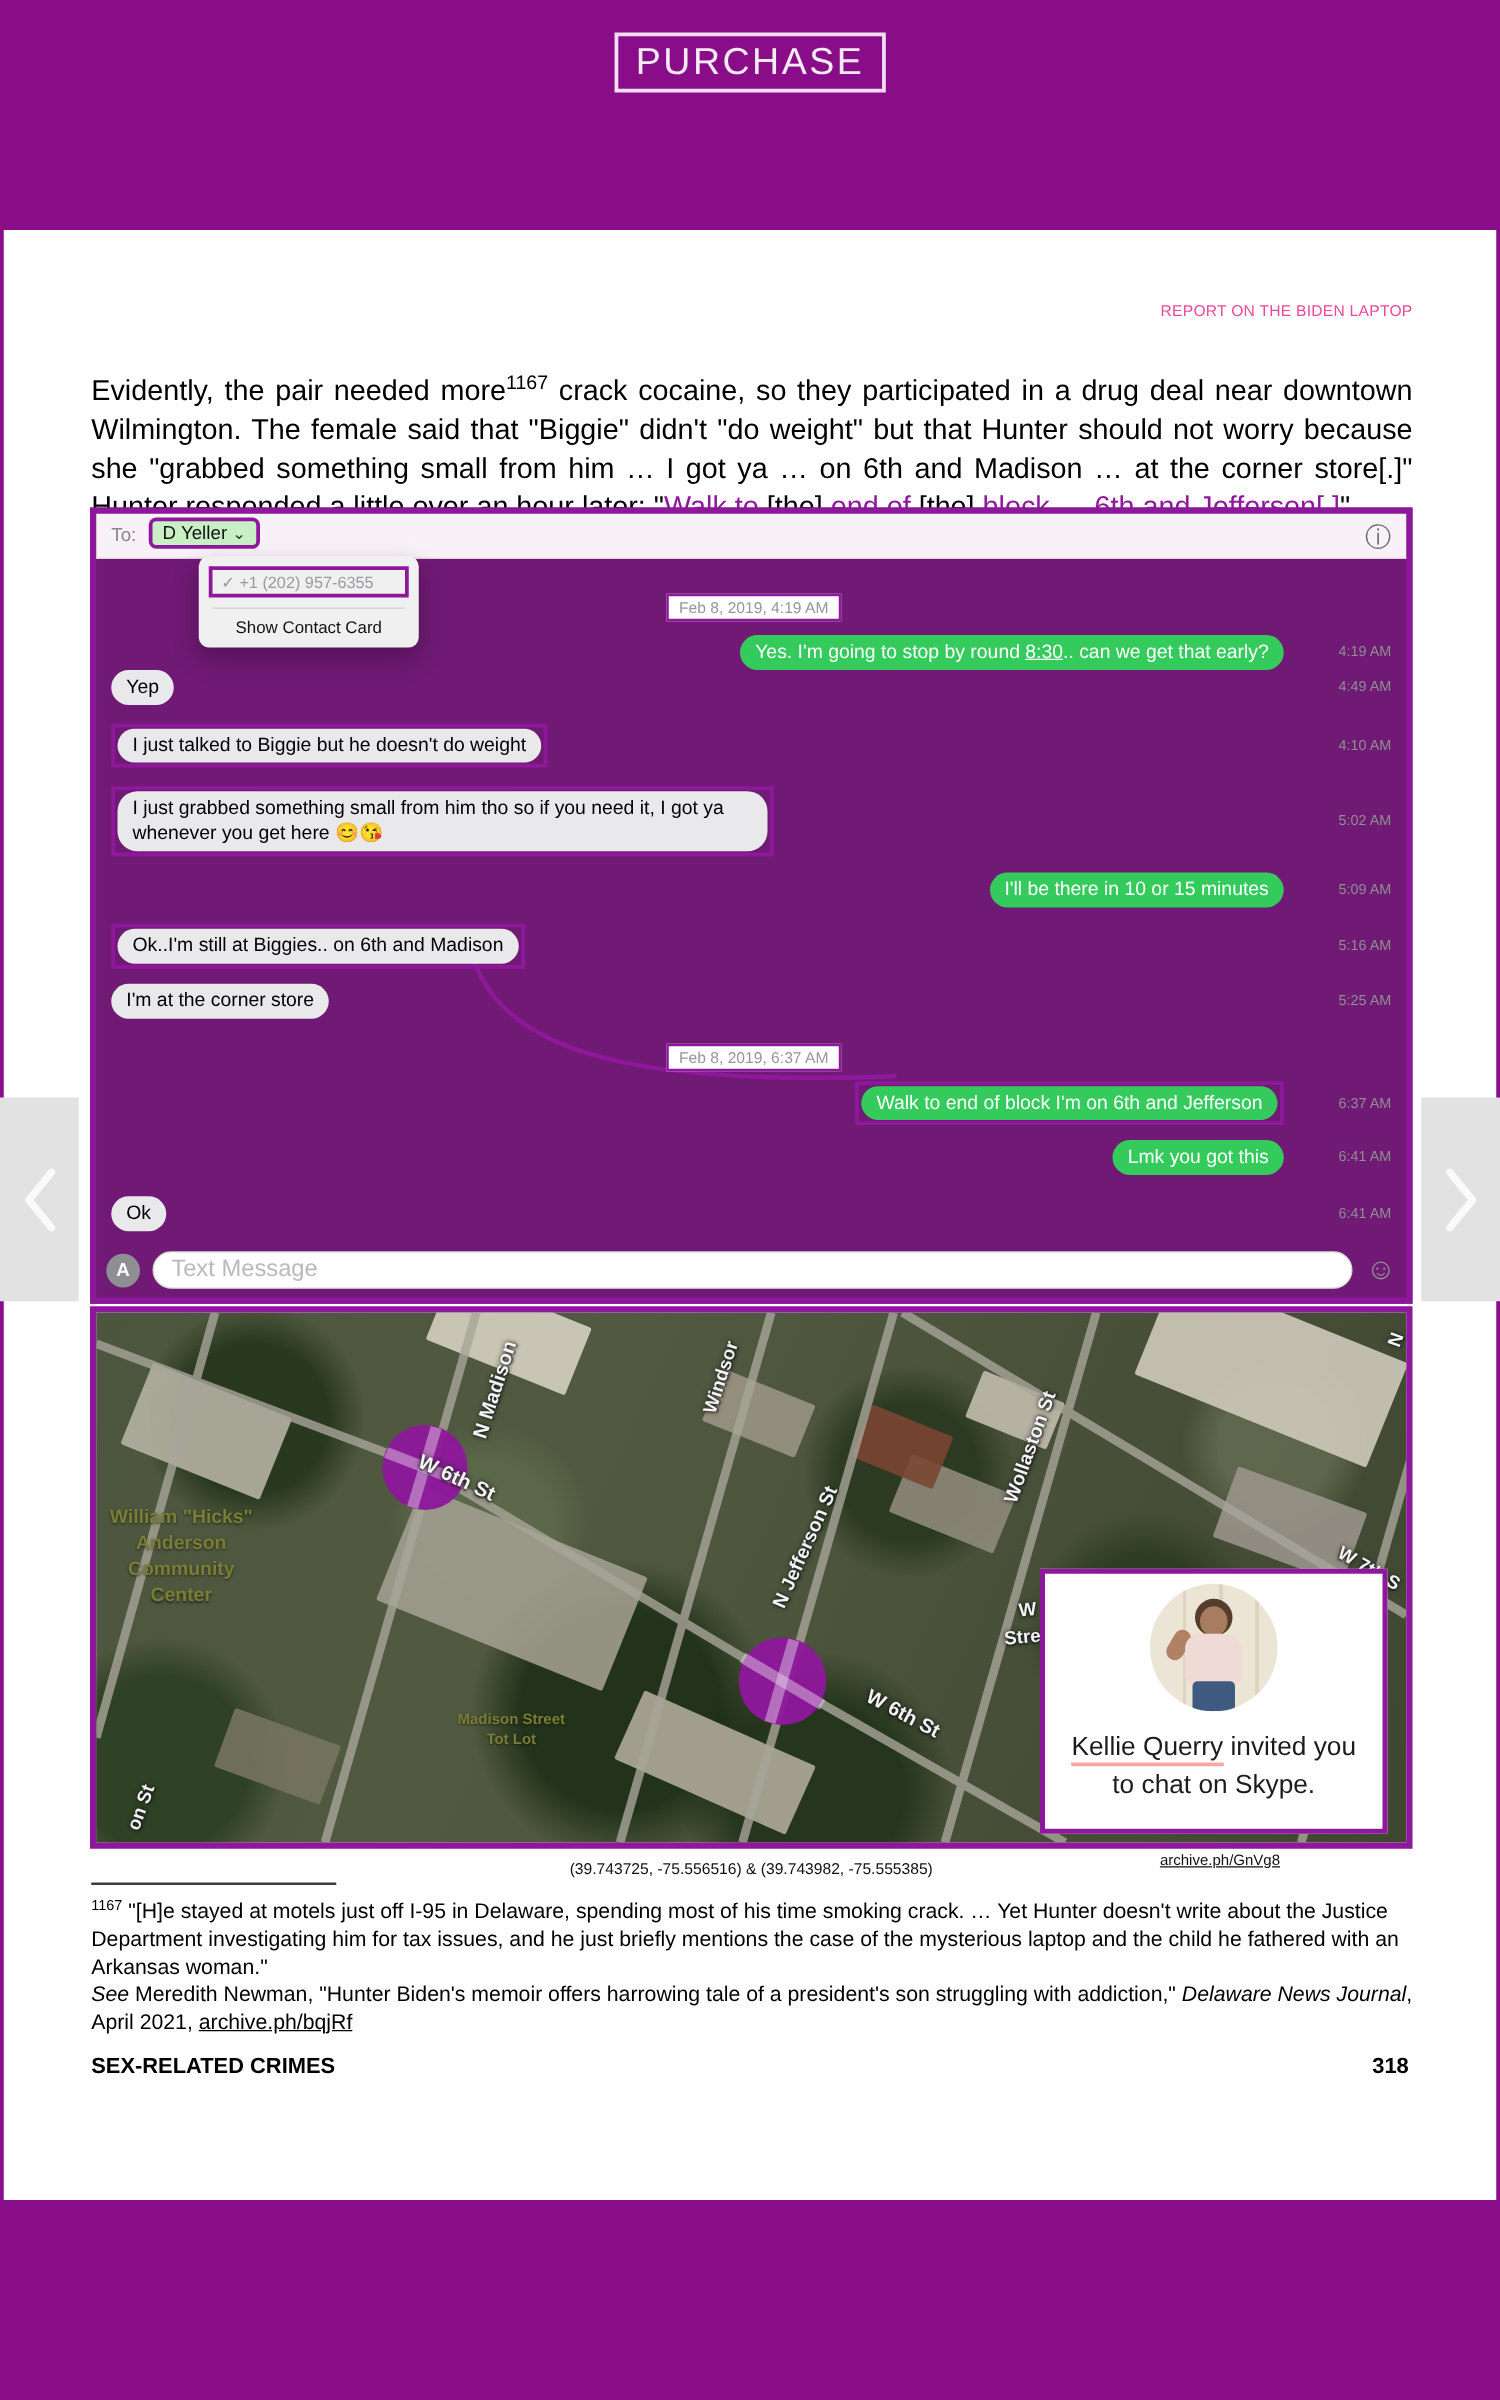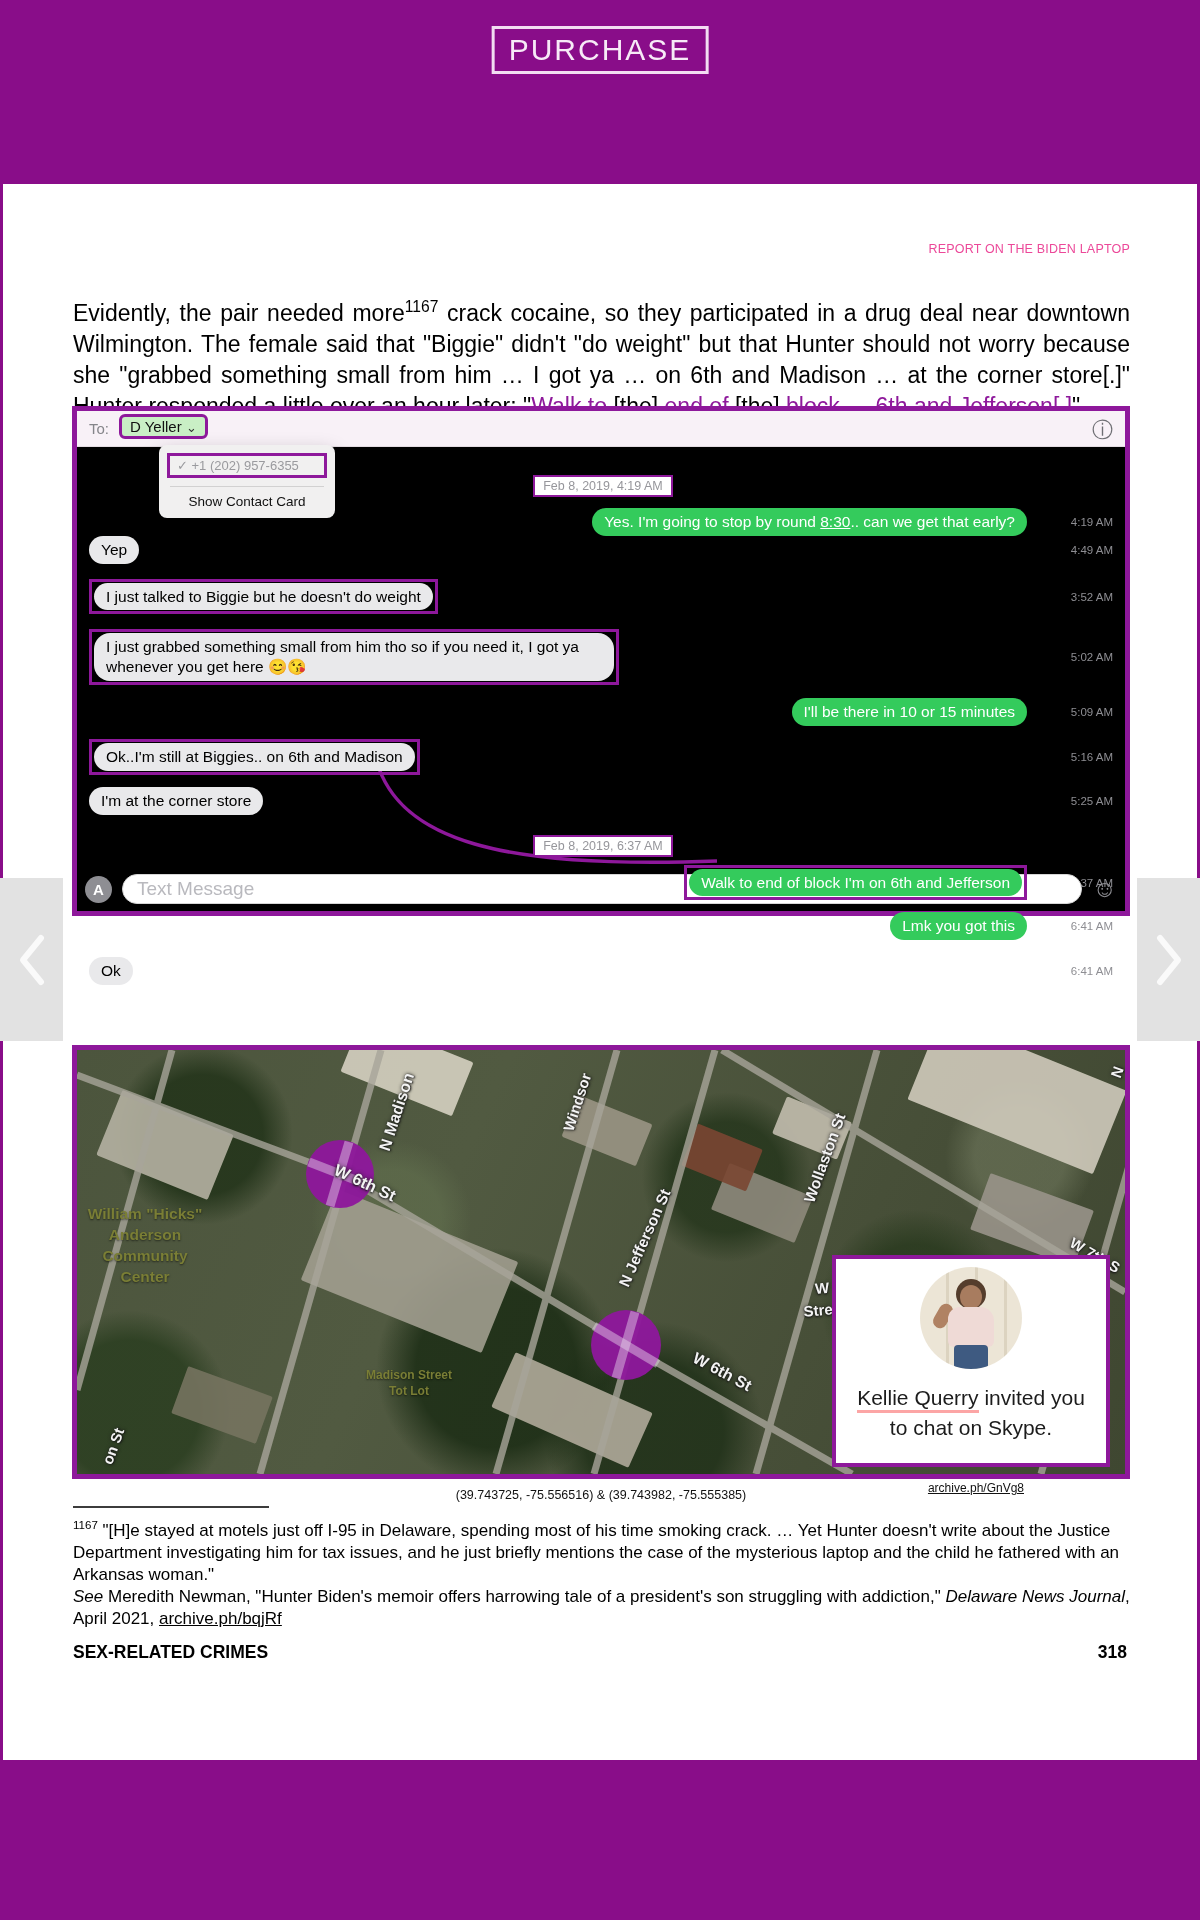--- a/index.html
+++ b/index.html
@@ -20,21 +20,21 @@
   .report-header { position:absolute; top:58px; right:67px; font-size:12.5px; font-weight:normal; color:#ec4899; letter-spacing:.2px; }
 
   .paragraph { position:absolute; top:112px; left:70px; width:1057px; font-size:23px; line-height:1.36; color:#000; text-align:justify; }
   .seg-sup { vertical-align:super; font-size:68%; }
   .seg-purple { color:#8e189b; }
   .seg-italic { font-style:italic; }
   .seg-link { text-decoration:underline; color:#000; }
   .seg-und { text-decoration:underline; }
 
   
-  .chat { position:absolute; left:69px; top:222px; width:1058px; height:510px; border:5px solid #8e189b; background:#000000; }
+  .chat { position:absolute; left:69px; top:222px; width:1058px; height:637px; border:5px solid #8e189b; background:#701a75; }
   .chat-header { position:absolute; left:0; top:0; right:0; height:36px; background:#f8f1f7; border-bottom:1px solid #e4dce2; }
   .to-label { position:absolute; left:12px; top:9px; font-size:15px; color:#85858a; }
   .contact-pill { position:absolute; left:42px; top:3px; background:#c9efc5; border:3px solid #8e189b; border-radius:6px; font-size:15px; color:#111; padding:1px 8px; cursor:pointer; }
   .contact-pill .caret { font-size:13px; color:#333; }
   .chat-info { position:absolute; right:12px; top:5px; font-size:21px; color:#6e6e73; font-weight:normal; cursor:pointer; }
 
   .dropdown { position:absolute; left:82px; top:34px; width:176px; background:#f1f0f0; border-radius:8px; box-shadow:0 8px 20px rgba(0,0,0,.28); padding:8px 8px 9px 8px; z-index:30; }
   .dd-phone { border:3px solid #8e189b; padding:2px 7px; font-size:13px; color:#9a9a9e; white-space:nowrap; }
   .dd-sep { border-top:1px solid #d2d1d1; margin:8px 3px 7px 3px; }
   .dd-show { font-size:13.5px; color:#111; text-align:center; cursor:pointer; }
@@ -143,21 +143,21 @@
             <div class="bubble them">Yep</div>
           </div>
           <div class="msg-time">4:49 AM</div>
         </div>
         <div class="msg-row them" style="margin-top: 15px;">
           <div class="msg-area">
             <div class="anno-box">
               <div class="bubble them">I just talked to Biggie but he doesn't do weight</div>
             </div>
           </div>
-          <div class="msg-time">3:52 AM</div>
+          <div class="msg-time">4:10 AM</div>
         </div>
         <div class="msg-row them" style="margin-top: 15px;">
           <div class="msg-area">
             <div class="anno-box">
               <div class="bubble them">I just grabbed something small from him tho so if you need it, I got ya whenever you get here 😊😘</div>
             </div>
           </div>
           <div class="msg-time">5:02 AM</div>
         </div>
         <div class="msg-row me" style="margin-top: 13px;">

